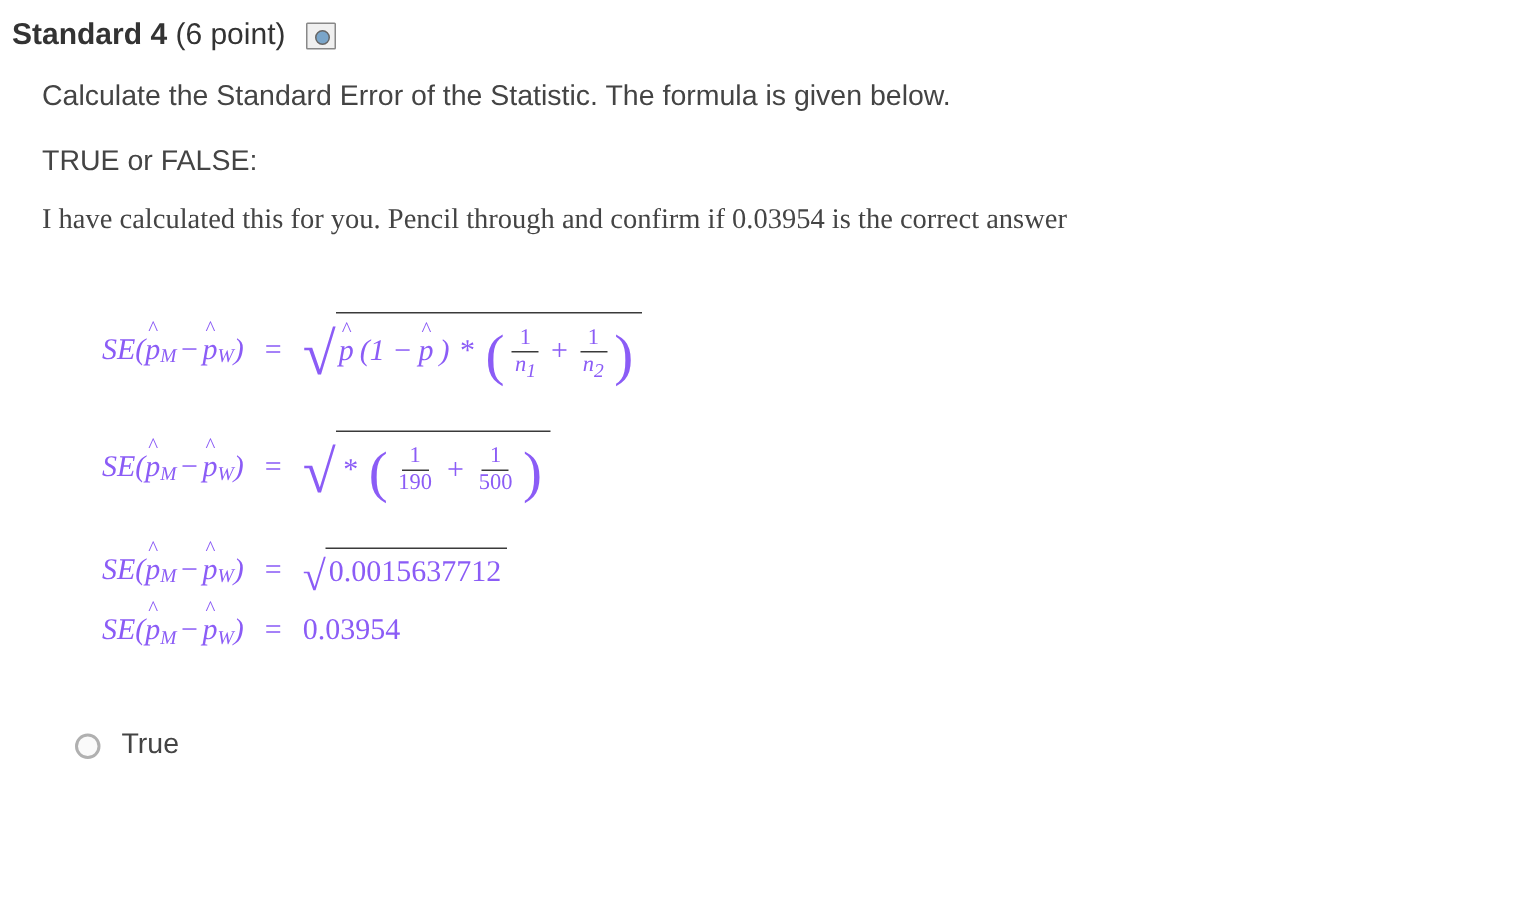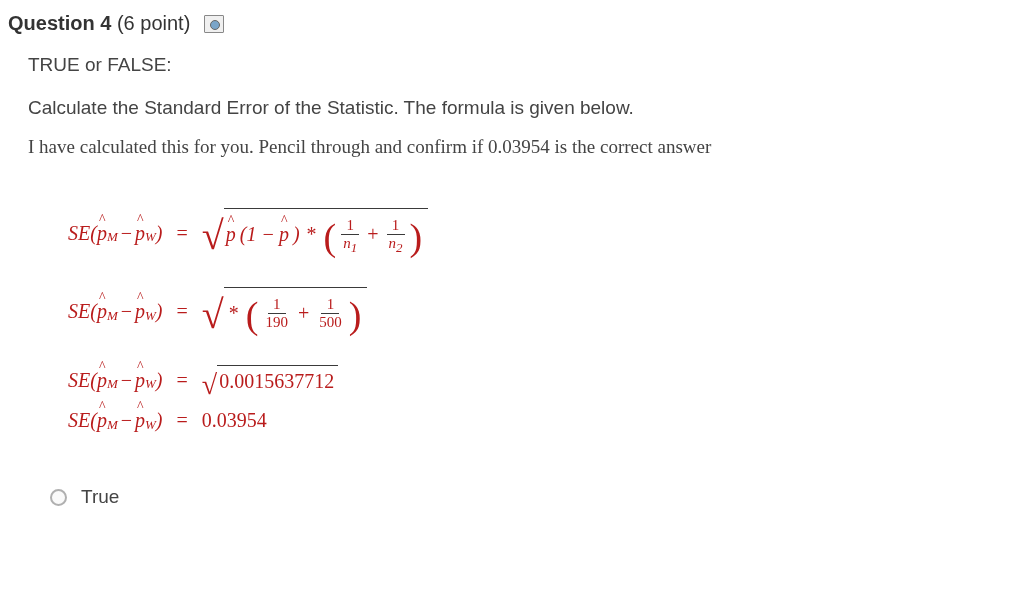--- a/index.html
+++ b/index.html
@@ -70,21 +70,21 @@
       margin-bottom: 32px;
     }
     .formula-block {
       padding: 18px 40px 22px 40px;
     }
     .formula-line {
       display: flex;
       align-items: center;
       font-family: "Times New Roman", Georgia, serif;
       font-size: 20px;
-      color: #b91c1c;
+      color: #8b5cf6;
       font-style: italic;
       margin-bottom: 28px;
       gap: 6px;
     }
     .formula-line.smaller-gap {
       margin-bottom: 14px;
     }
     .lhs {
       display: inline-flex;
       align-items: center;
@@ -193,30 +193,30 @@
       background: #fafafa;
     }
   </style>
 </head>
 <body>
 
 <div class="container">
 
   <div class="question-header">
     <span>
-      <span class="question-label">Question</span>
+      <span class="question-label">Standard</span>
       <span class="question-number">4</span>
       <span class="question-points">(6 point)</span>
     </span>
     <span class="save-icon"></span>
   </div>
 
   <div class="question-body">
+    <div class="prompt-line">Calculate the Standard Error of the Statistic. The formula is given below.</div>
     <div class="prompt-line">TRUE or FALSE:</div>
-    <div class="prompt-line">Calculate the Standard Error of the Statistic. The formula is given below.</div>
     <div class="prompt-italic">I have calculated this for you. Pencil through and confirm if 0.03954 is the correct answer</div>
 
     <div class="formula-block">
 
       <div class="formula-line">
         <span class="lhs">
           <span>SE(</span>
           <span class="hat"><span>p</span></span>
             <span class="sub">M</span>
           <span class="op">−</span>

